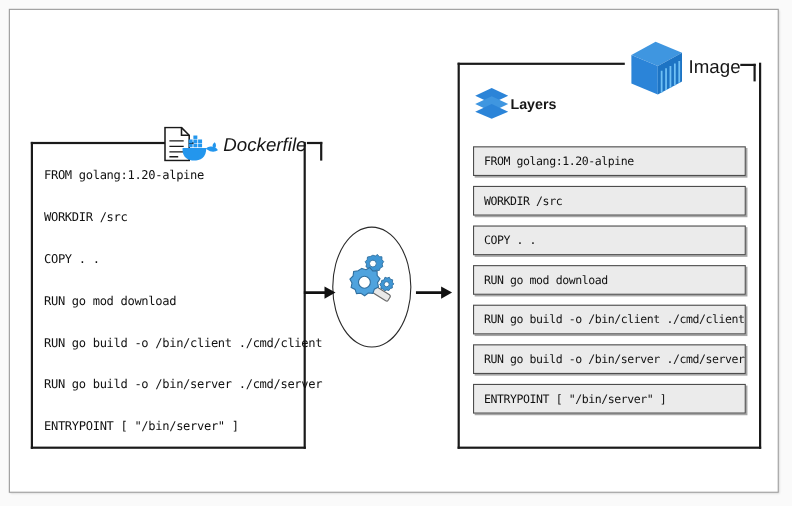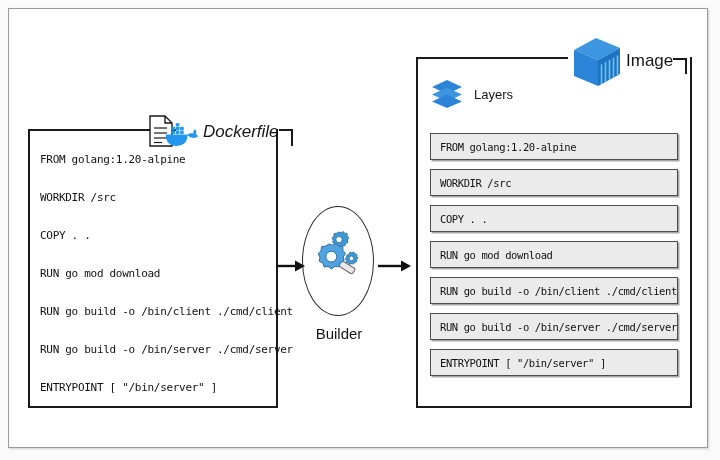--- a/index.html
+++ b/index.html
@@ -100,21 +100,21 @@
   }
   #image-panel .edge-top-l { width: 152px; }
 
   
   #layers-row {
     position: absolute;
     left: 14px;
     top: 22px;
     display: flex;
     align-items: center;
-    gap: 10px;
+    font-weight: bold;
   }
   #layers-row .layers-text {
     font-family: "Liberation Sans", sans-serif;
     font-size: 13px;
     color: #161616;
   }
 
   
   #layer-list {
     position: absolute;
@@ -260,21 +260,20 @@
           <path d="M2,-3.2 a6,6 0 1 0 0,6.4 l22,0 a1.6,1.6 0 0 0 1.6,-1.6 l0,-3.2 a1.6,1.6 0 0 0 -1.6,-1.6 z" fill="#e9e9e9" stroke="#6b6b6b" stroke-width="1.1"></path>
           <circle cx="0.5" cy="0" r="3.1" fill="#ffffff" stroke="#6b6b6b" stroke-width="1.1"></circle>
         </g>
 
         <g transform="translate(17,31)">
           <path d="M0,-15 L3.7,-13.8 L7.1,-15.8 L9.8,-12.6 L13.8,-12.7 L13.9,-8.5 L16.5,-5.5 L14.2,-2 L15.1,1.9 L11.3,3.9 L9.9,7.7 L5.8,7.4 L2.5,9.9 L-0.9,7.6 L-4.9,7.9 L-6.2,4.1 L-9.8,2.3 L-9,-1.7 L-10.9,-5.3 L-8,-8.2 L-7.5,-12.2 L-3.5,-12.9 Z" fill="#4fa3de" stroke="#2f6e9e" stroke-width="1"></path>
           <circle cx="2.3" cy="-2.4" r="5.4" fill="#ffffff" stroke="#2f6e9e" stroke-width="1"></circle>
         </g>
       </svg>
     </div>
-    <div id="builder-label">Builder</div>
   </div>
 
   <div class="arrow" style="left:276px; top:258px;">
     <svg width="30" height="16" viewBox="0 0 30 16">
       <line x1="0" y1="8" x2="20" y2="8" stroke="#111111" stroke-width="2.4"></line>
       <path d="M19 2.5 L29 8 L19 13.5 Z" fill="#111111"></path>
     </svg>
   </div>
   <div class="arrow" style="left:378px; top:258px;">
     <svg width="34" height="16" viewBox="0 0 34 16">

